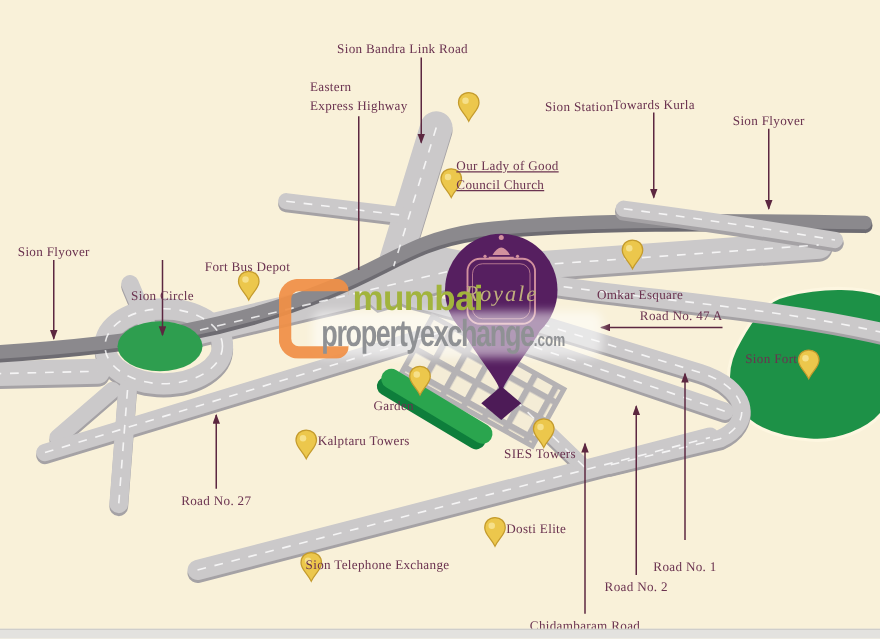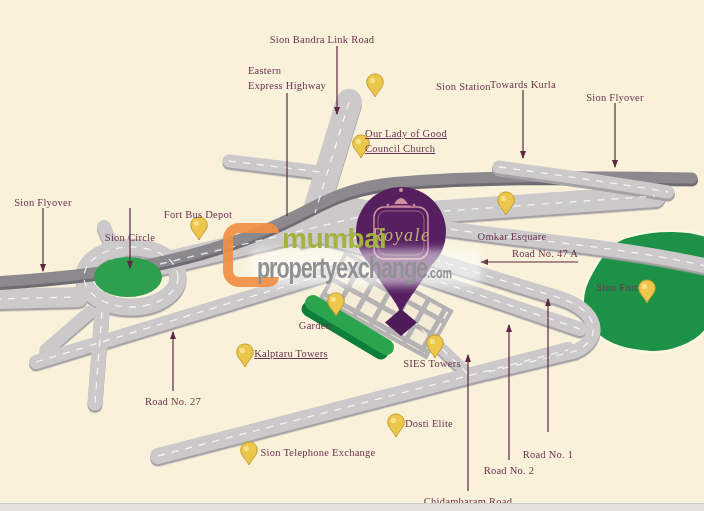--- a/index.html
+++ b/index.html
@@ -146,30 +146,30 @@
       </div>
       <div class="label" style="top: 214px; left: 512px; transform: translateX(-50%); margin-top: 16px;">
         <div>Omkar Esquare</div>
       </div>
       <div class="label" style="top: 208px; left: 198px; transform: translateX(-50%);">
         <div>Fort Bus Depot</div>
       </div>
       <div class="label" style="top: 319px; left: 315px; transform: translateX(-50%);">
         <div>Garden</div>
       </div>
-      <div class="label" style="top: 347px; left: 291px; transform: translateX(-50%); text-decoration: underline;">
+      <div class="label" style="top: 347px; left: 291px; transform: translateX(-50%);">
         <div>Kalptaru Towers</div>
       </div>
       <div class="label" style="top: 357px; left: 432px; transform: translateX(-50%);">
         <div>SIES Towers</div>
       </div>
       <div class="label" style="top: 417px; left: 429px; transform: translateX(-50%);">
         <div>Dosti Elite</div>
       </div>
-      <div class="label" style="top: 446px; left: 318px; transform: translateX(-50%);">
+      <div class="label" style="top: 446px; left: 302px; transform: translateX(-50%);">
         <div>Sion Telephone Exchange</div>
       </div>
       <div class="label" style="top: 281px; left: 617px; transform: translateX(-50%);">
         <div>Sion Fort</div>
       </div>
       <div class="label" style="top: 33px; left: 322px; transform: translateX(-50%);">
         <div>Sion Bandra Link Road</div>
       </div>
       <div class="label" style="top: 64px; left: 287px; transform: translateX(-50%);">
         <div>Eastern</div>

